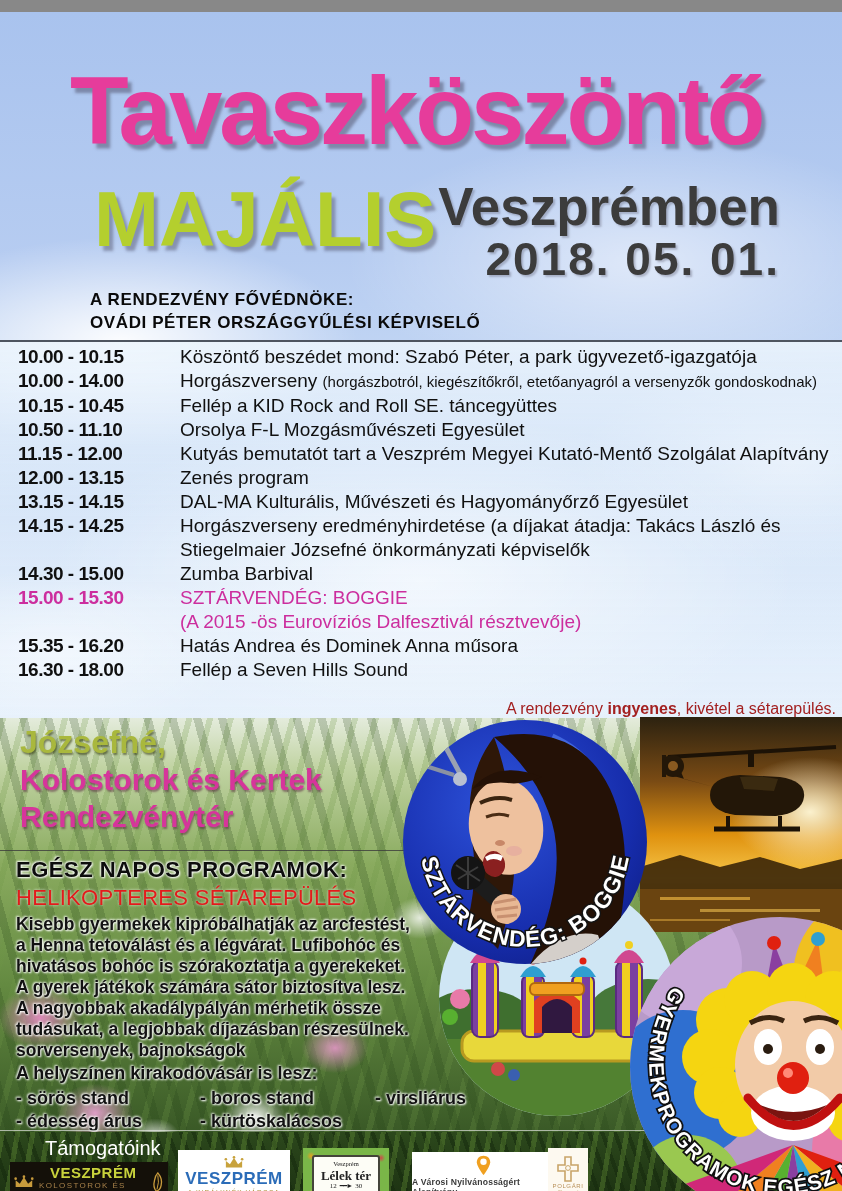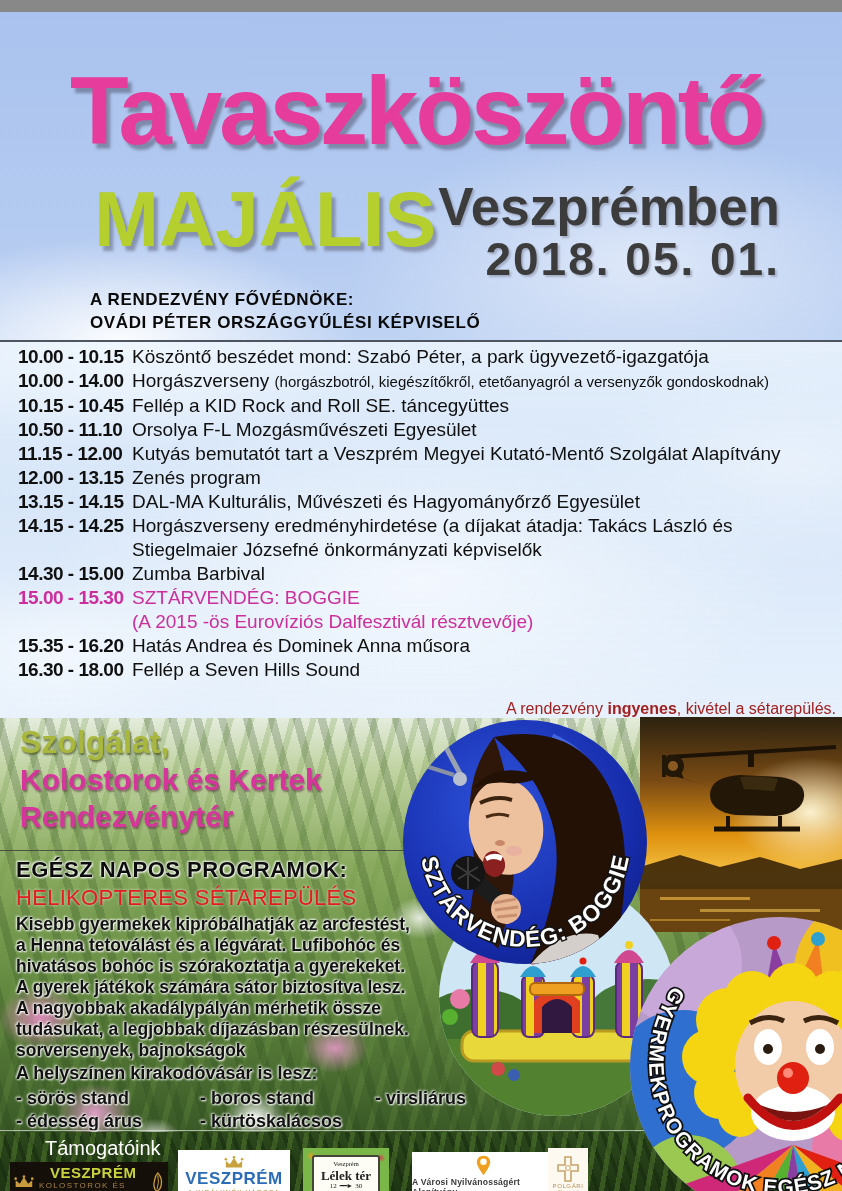--- a/index.html
+++ b/index.html
@@ -26,21 +26,21 @@
   .when .date{font-size:46px;font-weight:bold;line-height:50px;letter-spacing:2px;
     text-shadow:2px 2px 2px rgba(90,90,110,.35);}
   .patron{position:absolute;left:90px;top:276px;color:#0a0a0a;font-weight:bold;
     font-size:17px;line-height:23px;letter-spacing:.6px;}
 
   
   .sched-band{position:absolute;left:0;top:328px;width:842px;height:377px;
     border-top:2px solid #4e5560;border-bottom:1px solid rgba(255,255,255,.85);
     background:linear-gradient(180deg,rgba(236,245,253,.85),rgba(236,245,253,.25) 45%,rgba(236,245,253,.35));}
   .sched{position:absolute;left:18px;top:333px;width:820px;font-size:19px;line-height:24px;color:#101010;}
-  .srow{display:flex;}
+  .srow{display:flex;gap:48px;}
   .srow .t{font-weight:bold;width:114px;flex:none;letter-spacing:-.5px;}
   .srow .d{flex:1;}
   .srow .note{font-size:15px;}
   .srow.hl{color:#cc2e9e;}
   .host{position:absolute;left:18px;top:706px;font-size:22px;color:#a21caf;}
   .host b{font-weight:bold;}
   .freenote{position:absolute;right:6px;top:688px;font-size:16px;color:#a32020;z-index:2;}
   .freenote b{font-weight:bold;}
 
   
@@ -188,21 +188,21 @@
         <span class="d">Fellép a Seven Hills Sound</span>
       </div>
   </div>
 
   <div class="host"><b>Műsorvezető:</b><span> Hatás Andrea</span></div>
 
   <div class="freenote"><span>A rendezvény </span><b>ingyenes</b><span>, kivétel a sétarepülés.</span></div>
 
   <div class="lower">
     <div class="venue">
-      <div class="v1">Szolgálat,</div>
+      <div class="v1">Józsefné,</div>
       <div class="v2">Kolostorok és Kertek</div>
       <div class="v3">Rendezvénytér</div>
     </div>
     <div class="divider"></div>
     <div class="p-head glow">EGÉSZ NAPOS PROGRAMOK:</div>
     <div class="p-red">HELIKOPTERES SÉTAREPÜLÉS</div>
     <div class="p-body glow">Kisebb gyermekek kipróbálhatják az arcfestést,
 a Henna tetoválást és a légvárat. Lufibohóc és
 hivatásos bohóc is szórakoztatja a gyerekeket.
 A gyerek játékok számára sátor biztosítva lesz.

